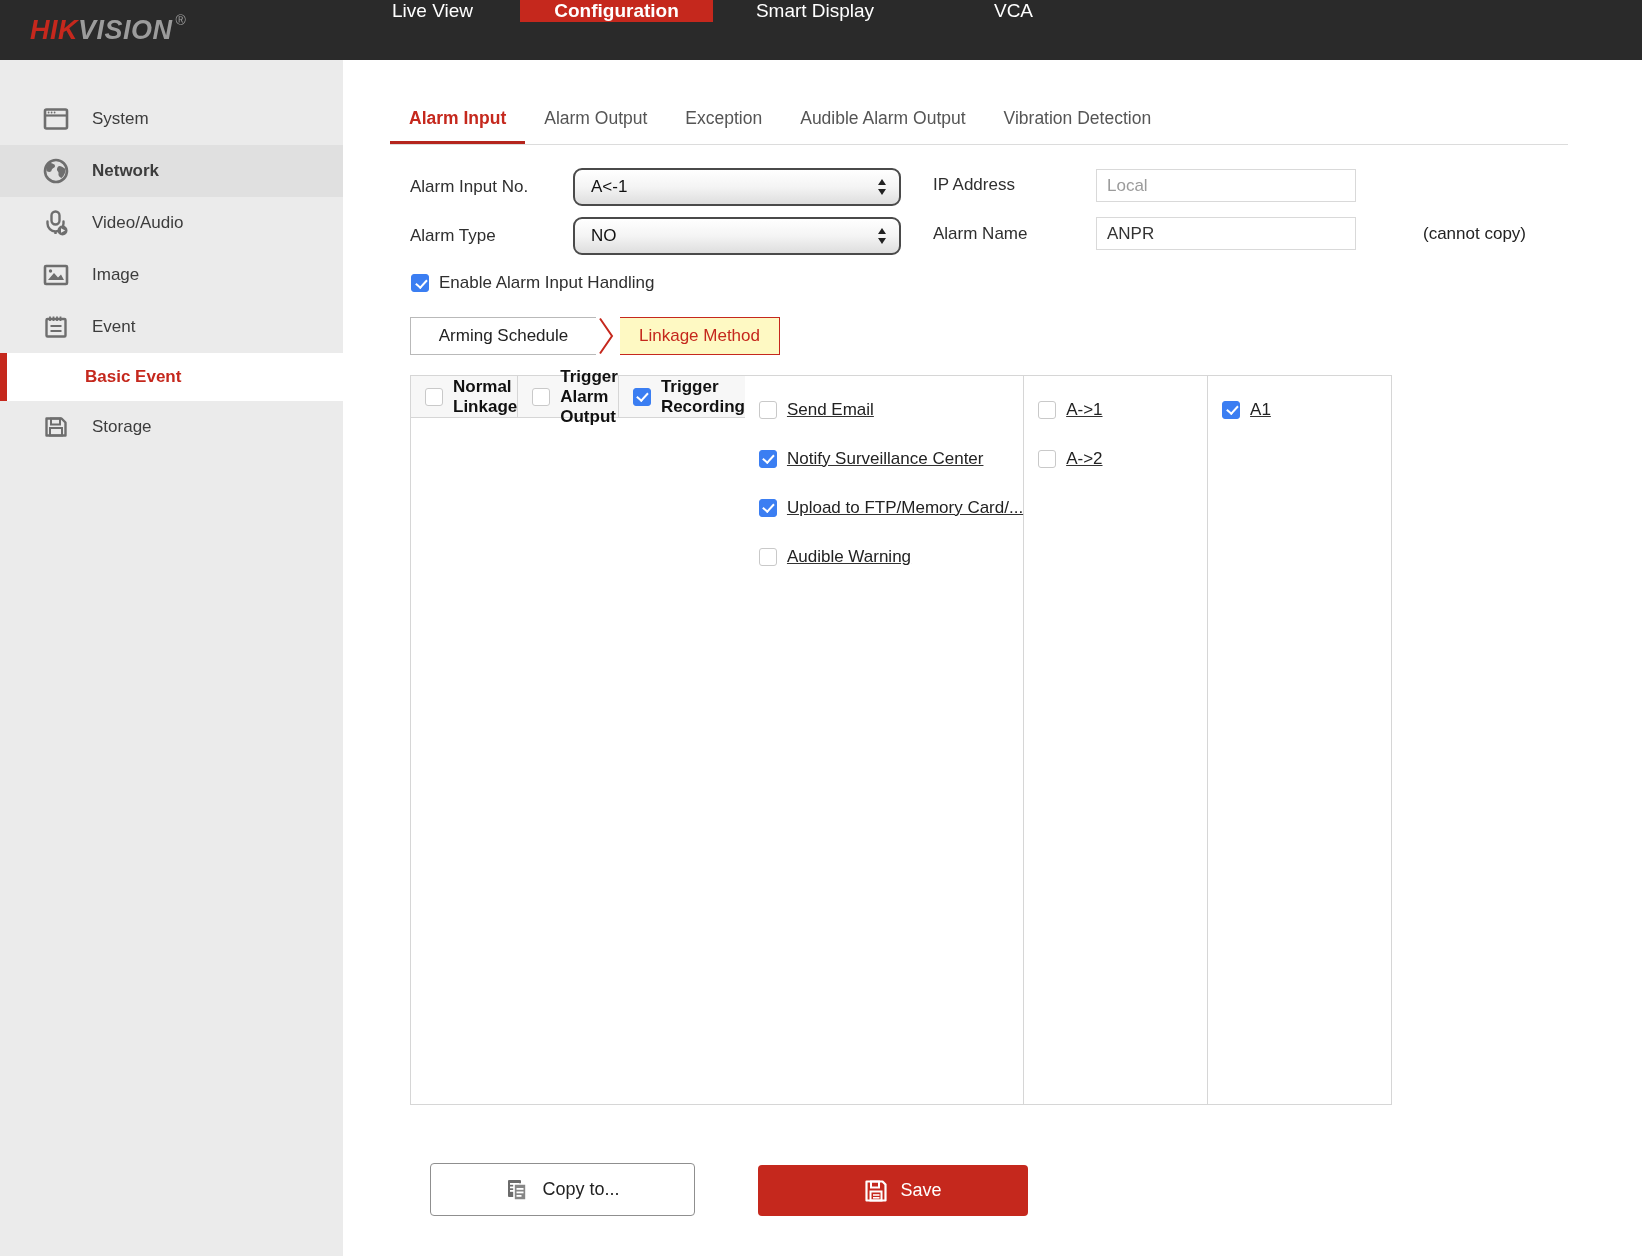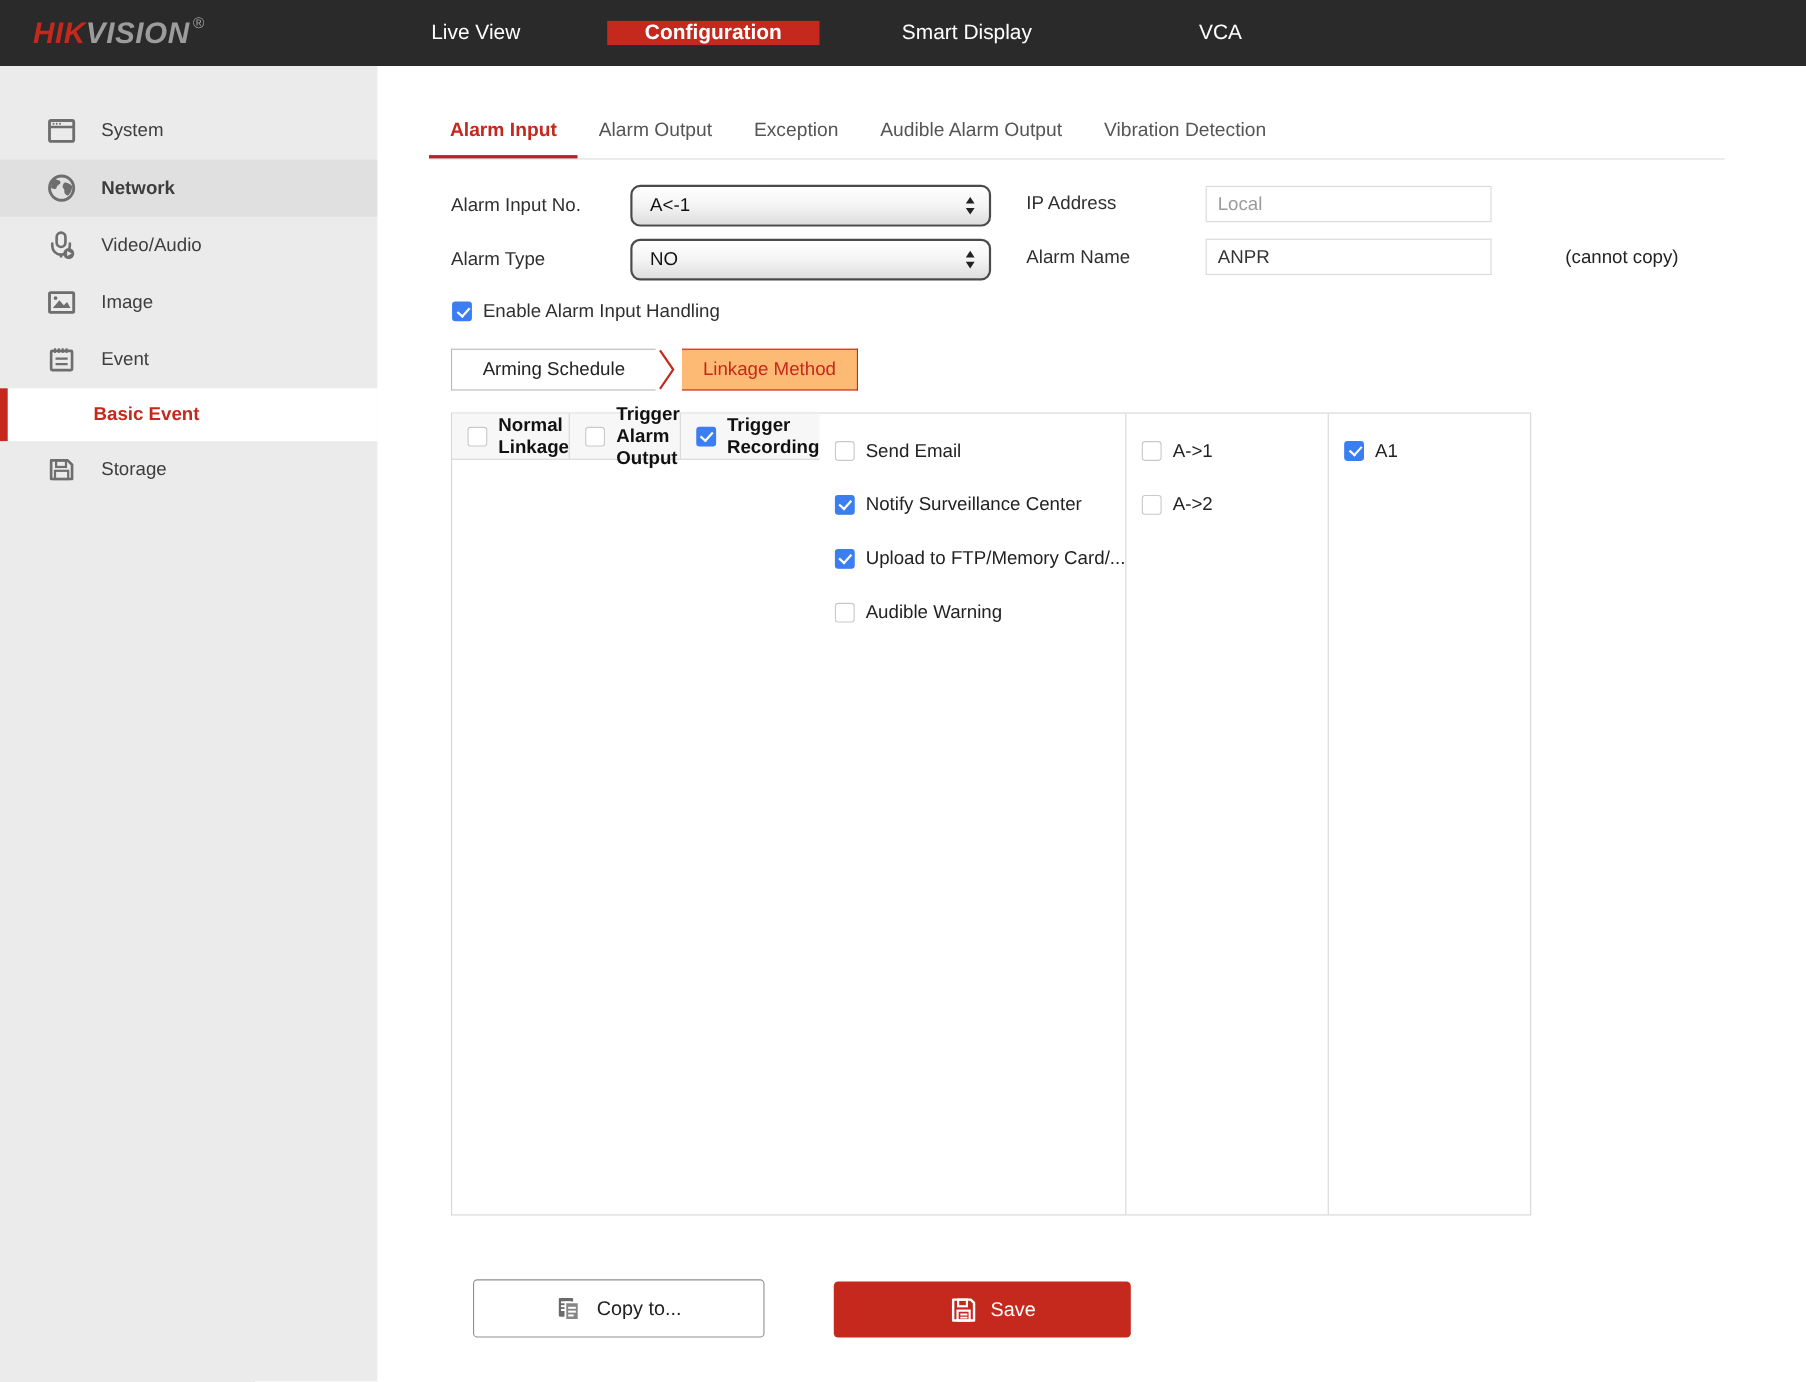--- a/index.html
+++ b/index.html
@@ -7,21 +7,21 @@
   .app {
     position:relative; width:1642px; height:1256px; overflow:hidden;
     font-family:"Liberation Sans","DejaVu Sans",sans-serif; color:#333; background:#fff;
   }
   
   .topbar { position:absolute; left:0; top:0; width:1642px; height:60px; background:#2a2a2a; display:flex; align-items:stretch; }
   .brand { display:flex; align-items:center; padding-left:30px; width:345px; font-style:italic; font-weight:bold; font-size:27px; letter-spacing:.5px; }
   .brand .hik { color:#c5281d; }
   .brand .vision { color:#9c9c9c; }
   .brand .reg { color:#9c9c9c; font-size:14px; font-style:normal; font-weight:normal; margin-left:3px; align-self:flex-start; margin-top:12px; }
-  .nav { display:flex; align-items:center;gap:32px; }
+  .nav { display:flex; align-items:flex-start; }
   .nav-item { display:flex; align-items:center; justify-content:center; color:#fff; font-size:19px; cursor:pointer; }
   .nav-item.w1{ width:175px;} .nav-item.w2{ width:193px;} .nav-item.w3{ width:204px;} .nav-item.w4{ width:193px;}
   .nav-item.active { background:#c5281d; font-weight:bold; }
   
   .sidebar { position:absolute; left:0; top:60px; width:343px; height:1196px; background:#ebebeb; padding-top:33px; }
   .side-item { height:52px; display:flex; align-items:center; padding-left:42px; cursor:pointer; }
   .side-item .icn { width:28px; height:28px; margin-right:22px; flex:0 0 28px; }
   .side-item .side-label { font-size:17px; color:#3d3d3d; }
   .side-item.highlighted { background:#e0e0e0;font-weight:bold; }
   .side-item.active-sub { background:#fff; border-left:7px solid #c5281d; padding-left:78px; height:48px; }
@@ -44,27 +44,27 @@
   .cb { width:18px; height:18px; border-radius:3px; border:1.5px solid #c9c9c9; background:#fff; display:inline-block; flex:0 0 18px; cursor:pointer; position:relative; }
   .cb.checked { background:#3b7ef2; border-color:#3b7ef2; }
   .cb.checked::after { content:""; position:absolute; left:5.5px; top:1.5px; width:4.5px; height:9px;
     border:solid #fff; border-width:0 2.5px 2.5px 0; transform:rotate(42deg); }
   .enable-row { position:absolute; left:411px; top:273px; display:flex; align-items:center; }
   .enable-row .en-label { margin-left:10px; font-size:17px; color:#2f2f2f; }
   
   .subtabs { position:absolute; left:410px; top:317px; height:38px; display:flex; align-items:stretch; }
   .subtab1 { width:186px; border:1.5px solid #b9b9b9; border-right:none; display:flex; align-items:center; justify-content:center; font-size:17px; color:#222; background:#fff; cursor:pointer; }
   .chev { width:24px; height:38px; }
-  .subtab2 { width:160px; border:1.5px solid #c5281d; border-left:none; display:flex; align-items:center; justify-content:center; font-size:17px; color:#c5281d; background:#fdba74; cursor:pointer; }
+  .subtab2 { width:160px; border:1.5px solid #c5281d; border-left:none; display:flex; align-items:center; justify-content:center; font-size:17px; color:#c5281d; background:#fef9c3; cursor:pointer; }
   
   .ltable { position:absolute; left:410px; top:375px; width:982px; height:730px; border:1px solid #d6d6d6; display:flex; flex-direction:row; }
   .lt-head { display:flex; height:42px; background:#f7f7f7; border-bottom:1px solid #d6d6d6; flex:0 0 42px; }
   .lt-hcell { flex:1; display:flex; align-items:center; padding-left:14px; gap:10px; }
   .lt-hcell .hlabel { font-size:17px; font-weight:bold; color:#111; }
-  .lt-body { display:flex; flex:1; }
+  .lt-body { display:flex; flex:1;text-decoration:underline; }
   .lt-col { flex:1; padding-top:9px; }
   .lt-hcell:not(:last-child), .lt-col:not(:last-child) { border-right:1px solid #d6d6d6; }
   .lt-row { height:49px; display:flex; align-items:center; padding-left:14px; gap:10px; }
   .lt-row .rlabel { font-size:17px; color:#222; white-space:nowrap; }
   
   .btn-copy { position:absolute; left:430px; top:1163px; width:265px; height:53px; background:#fff; border:1.5px solid #8f8f8f;
     border-radius:4px; display:flex; align-items:center; justify-content:center; gap:11px; font-size:18px; color:#222; cursor:pointer; }
   .btn-save { position:absolute; left:758px; top:1165px; width:270px; height:51px; background:#c5281d; border:none;
     border-radius:4px; display:flex; align-items:center; justify-content:center; gap:11px; font-size:18px; color:#fff; cursor:pointer;padding-left:19px; }
   svg { display:block; }

